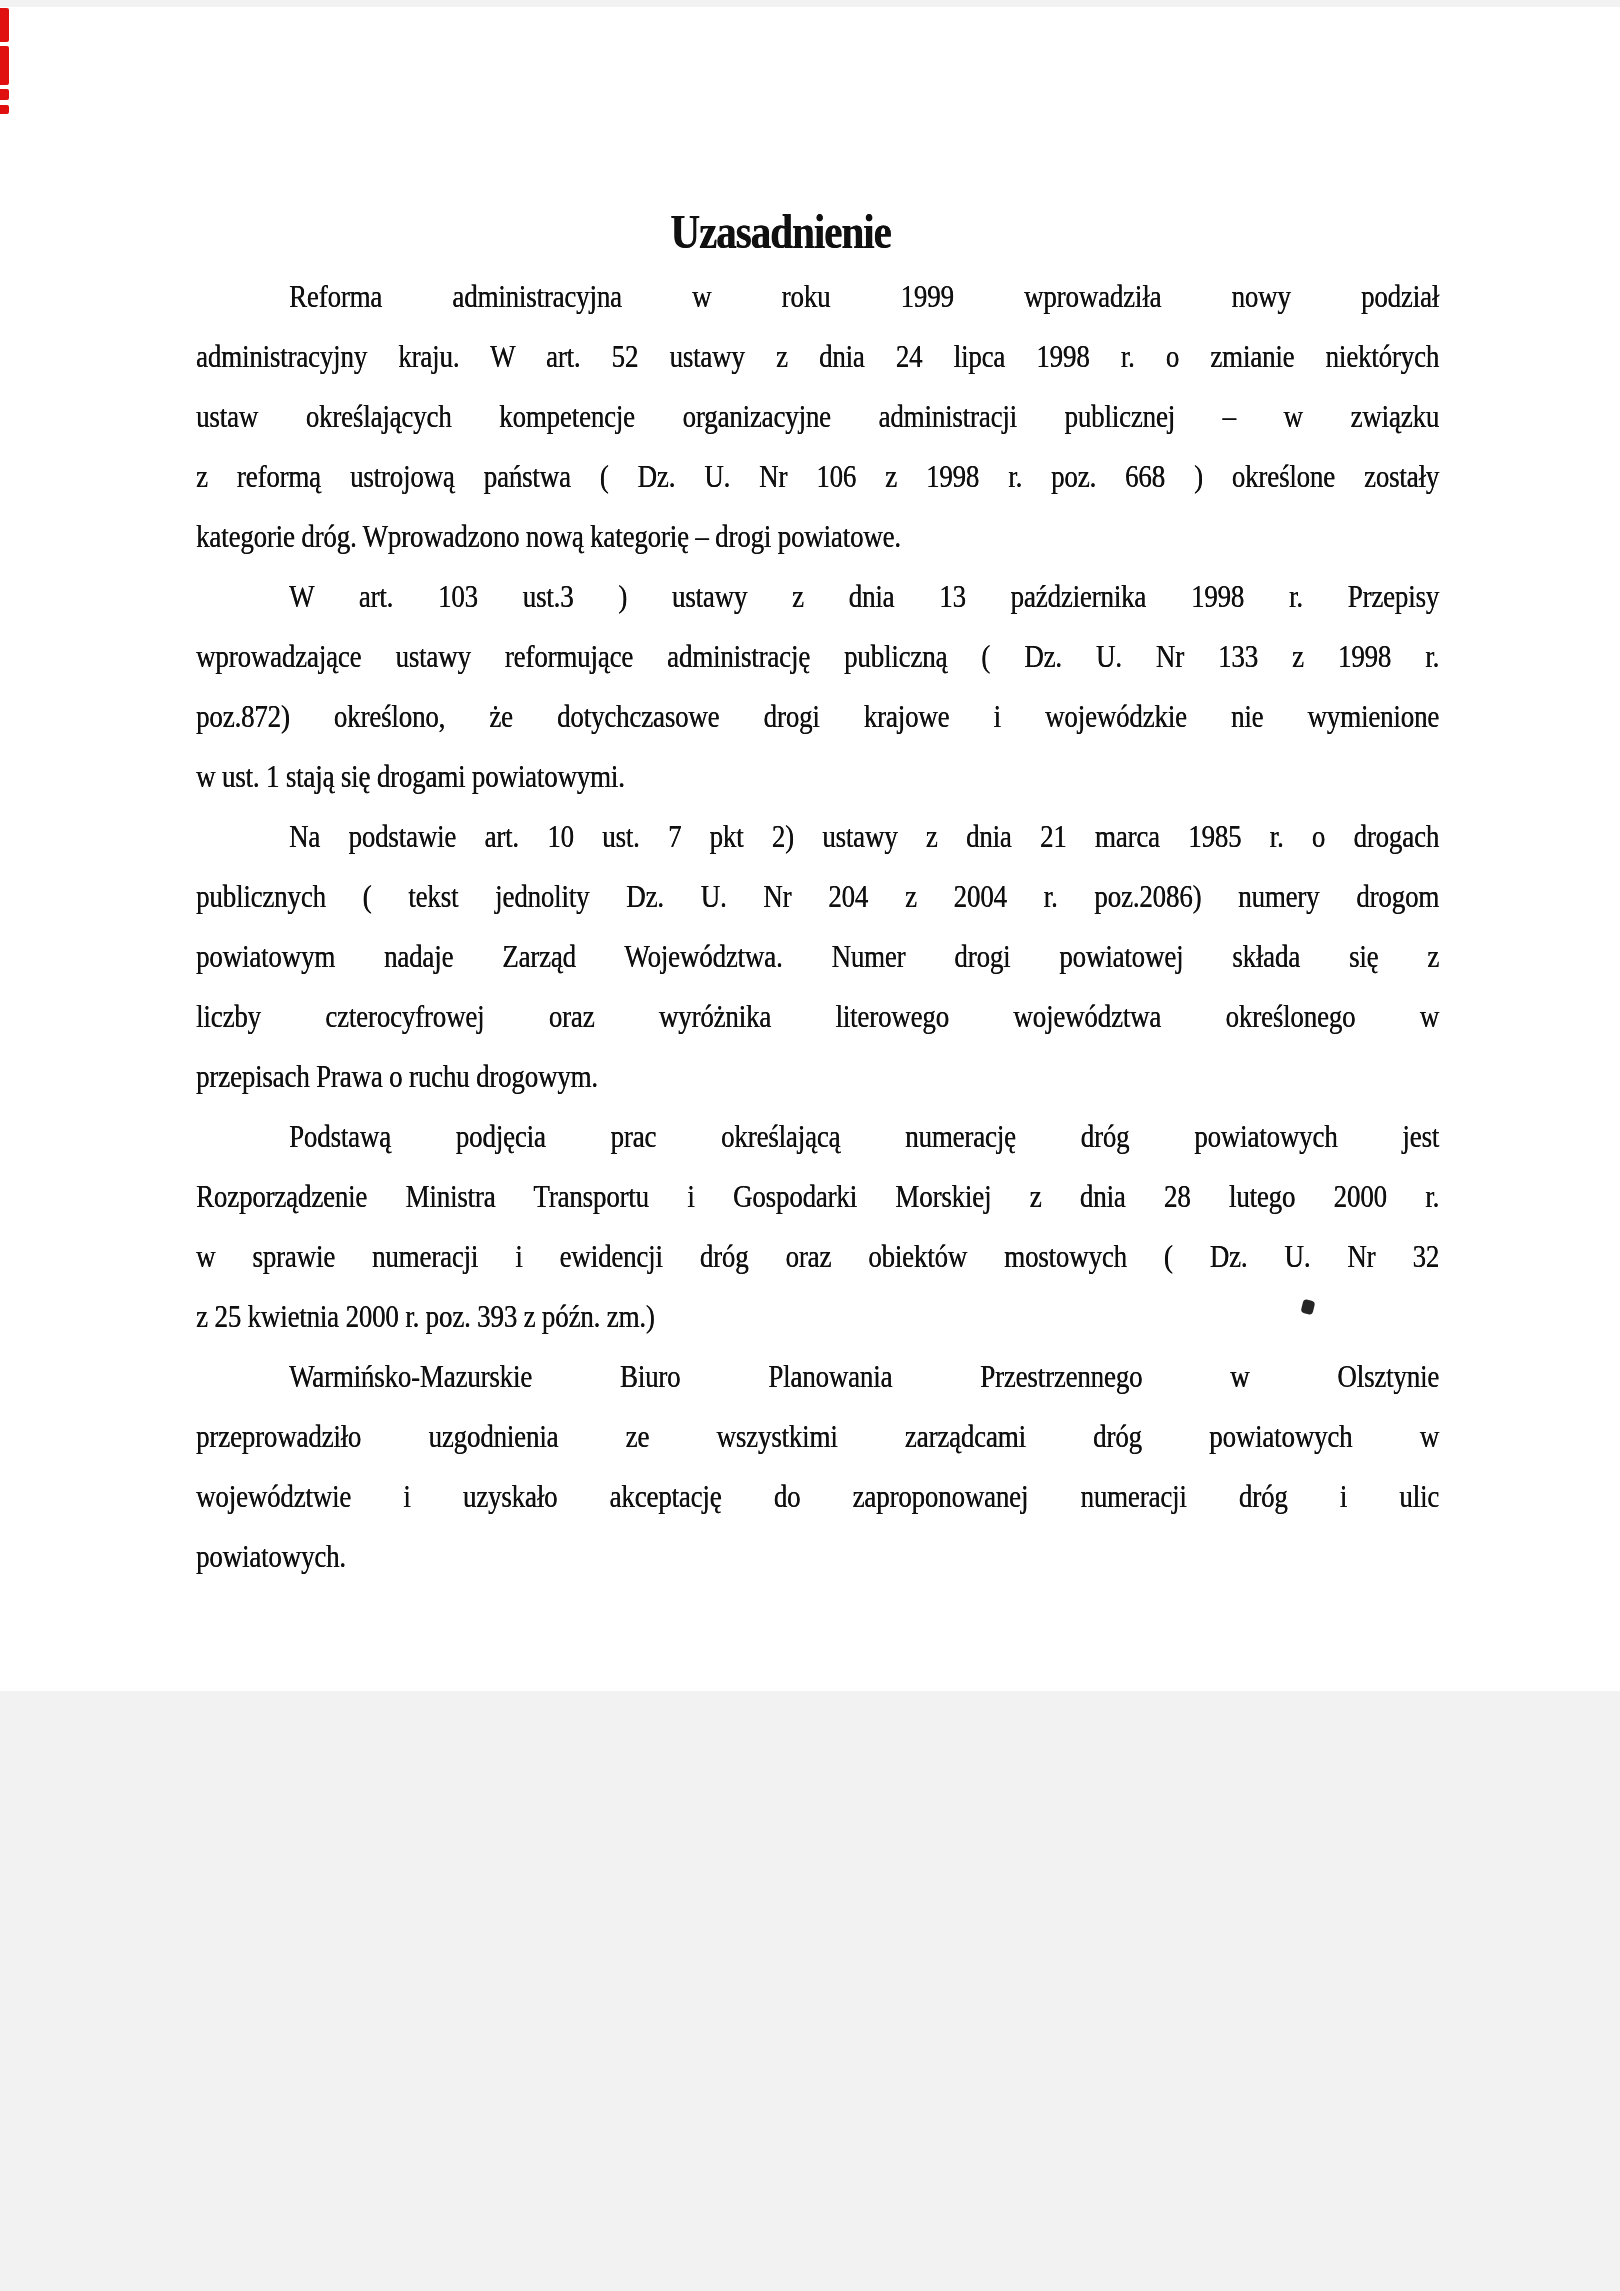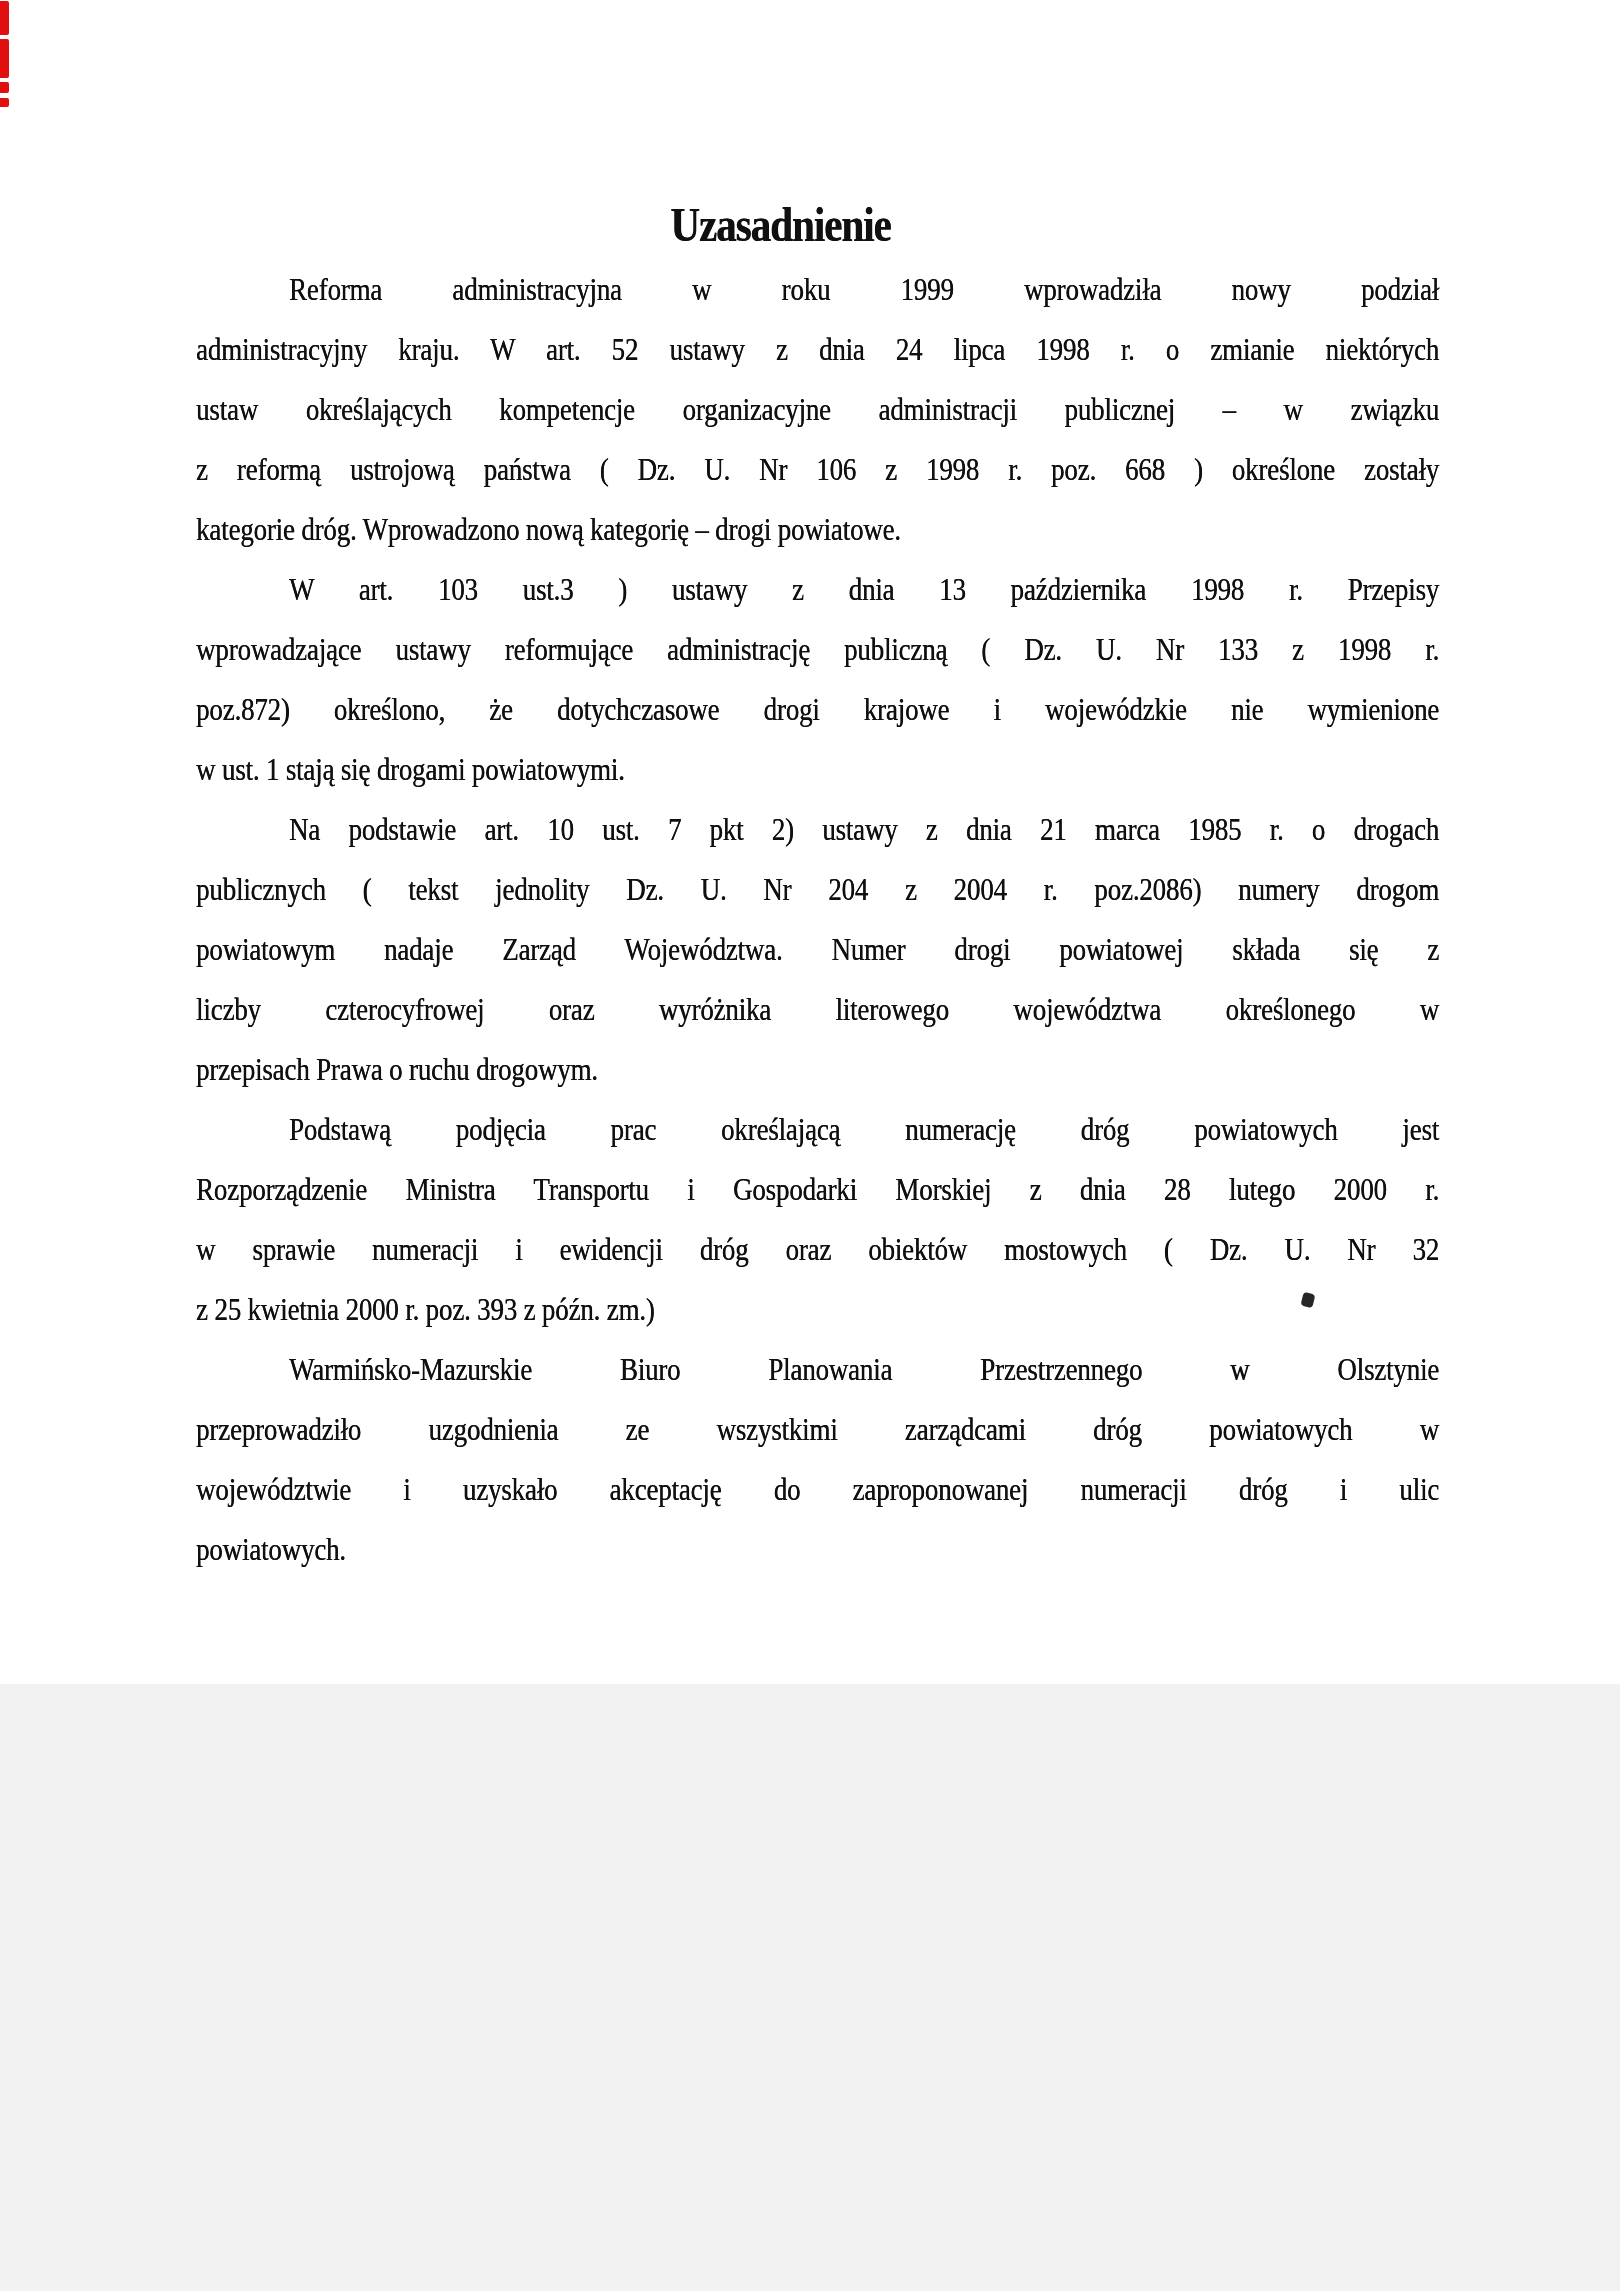--- a/index.html
+++ b/index.html
@@ -9,21 +9,21 @@
     --edge-mark:#e01010;
     --bar:#000000;
   }
   html,body{margin:0;padding:0;}
   body{
     width:1620px;height:2292px;
     background:#f2f2f2;
     font-family:"Liberation Serif","DejaVu Serif",serif;
   }
   .page{
-    position:absolute;left:0;top:0;
+    position:absolute;left:0;top:7px;
     width:1620px;height:1684px;
     background:var(--paper);
     color:var(--ink);
     overflow:hidden;
   }
   
   .doc{
     position:absolute;left:196px;top:188px;width:1243px;
   }
   .title{

